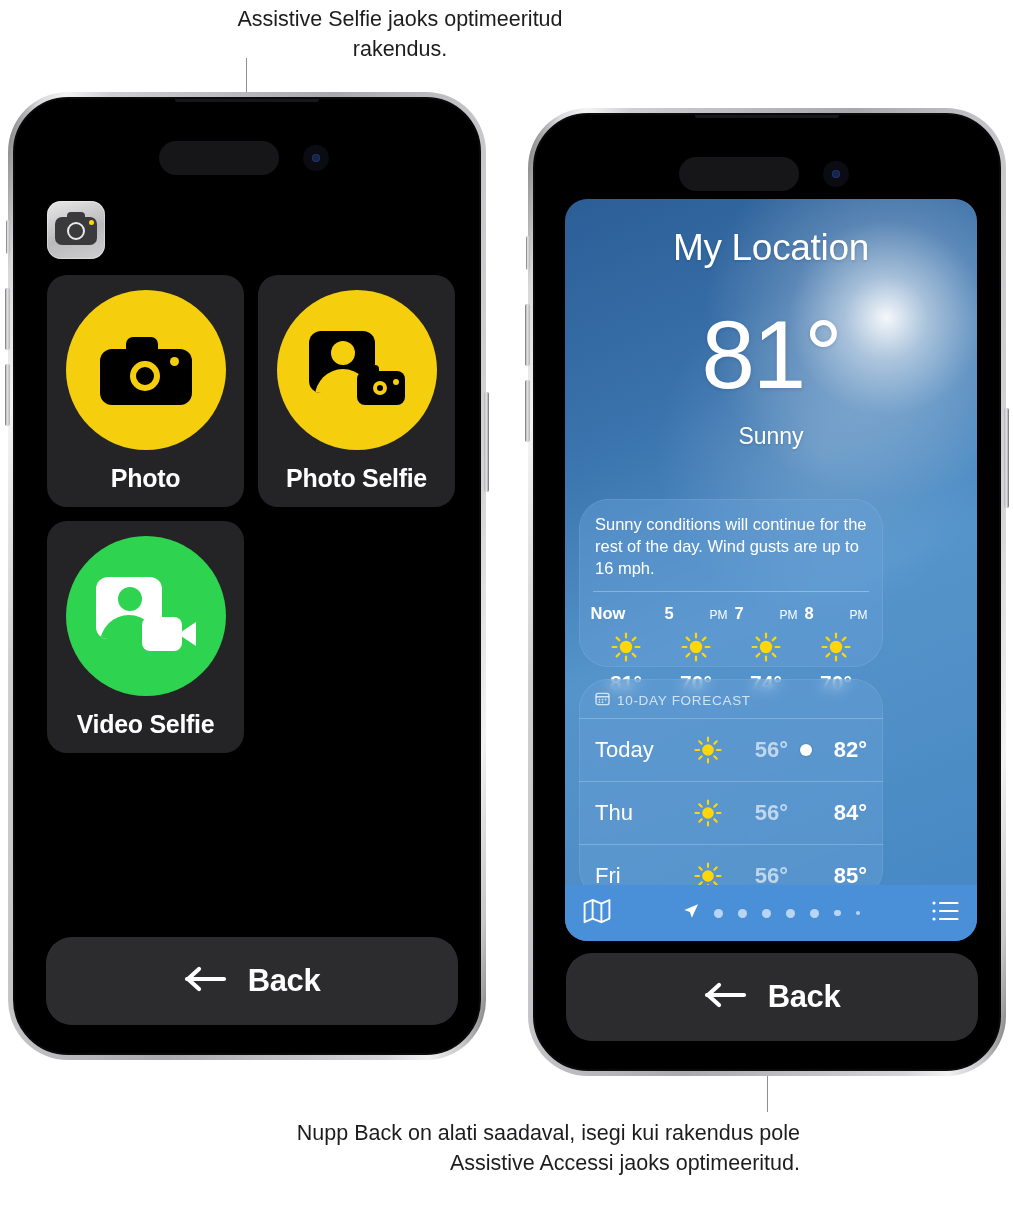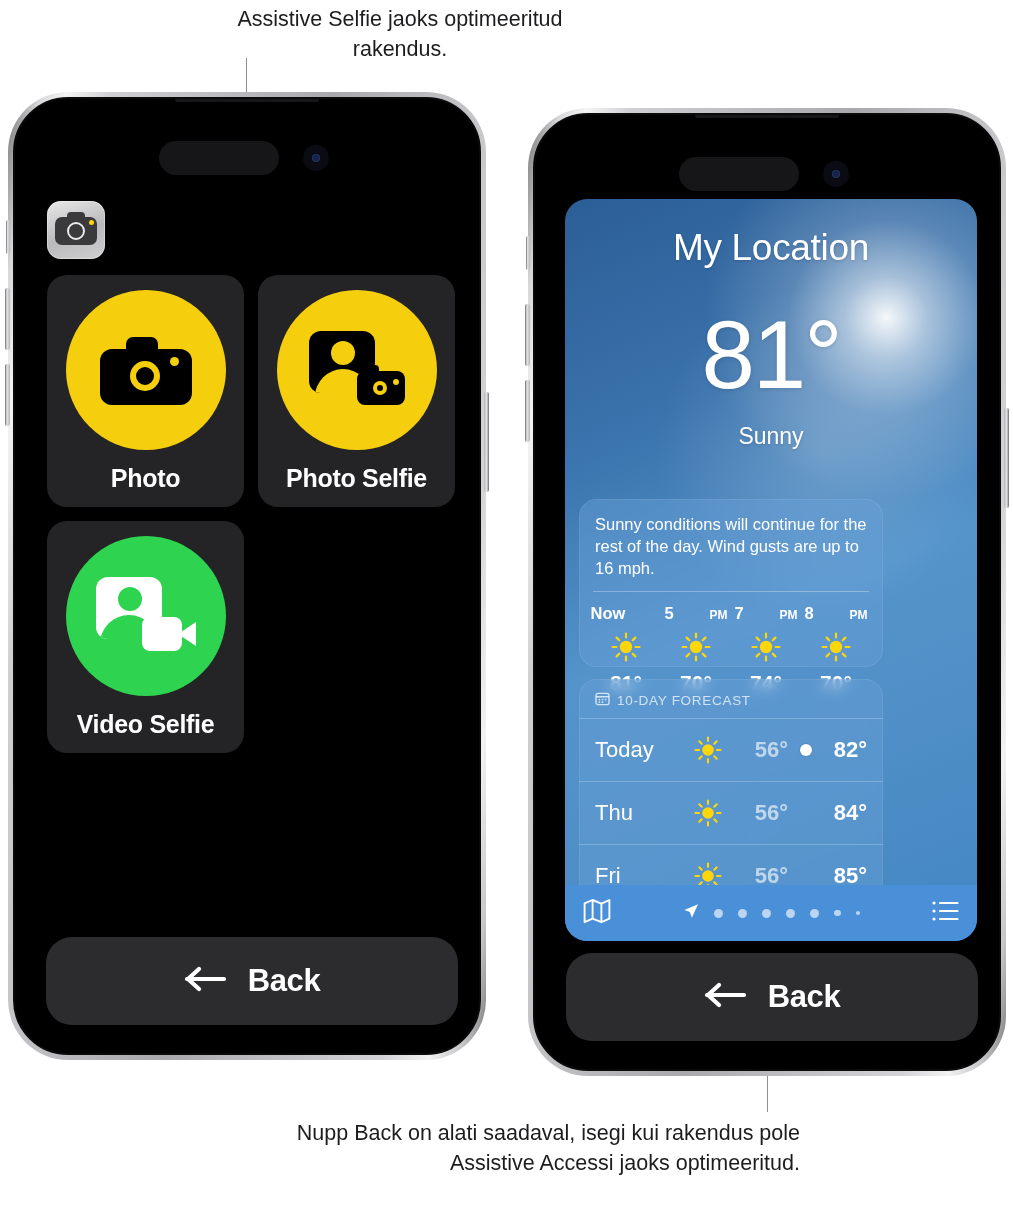--- a/index.html
+++ b/index.html
@@ -122,30 +122,30 @@
            font-size:19px;font-weight:bold;letter-spacing:1.6px;
            text-shadow:0 1px 3px rgba(0,0,0,.16);}
   .wx-temp{position:absolute;left:0;right:0;top:96px;text-align:center;color:#fff;
            font-size:96px;font-weight:200;letter-spacing:-2px;line-height:1.25;
            text-shadow:0 1px 4px rgba(0,0,0,.14);}
   .wx-cond{position:absolute;left:0;right:0;top:224px;text-align:center;color:#fff;
            font-size:23px;text-shadow:0 1px 3px rgba(0,0,0,.16);}
   .wx-hl{position:absolute;left:0;right:0;top:258px;text-align:center;color:#fff;
          font-size:23px;text-shadow:0 1px 3px rgba(0,0,0,.16);}
 
-  .card{position:absolute;left:14px;width:304px;border-radius:18px;
+  .card{position:absolute;left:14px;width:304px;border-radius:30px;
         background:rgba(105,160,215,.45);box-shadow:inset 0 0 0 .5px rgba(255,255,255,.16);
         backdrop-filter:blur(6px);}
   #hourly-card{top:300px;height:168px;}
   .hourly-summary{color:#fff;font-size:16.5px;line-height:22px;padding:14px 16px 12px;}
   .hr{height:1px;background:rgba(255,255,255,.3);margin:0 14px;}
   .hours{display:flex;justify-content:space-between;padding:12px 18px 0;}
   .hour{display:flex;flex-direction:column;align-items:center;gap:9px;width:58px;}
   .hour .h-lab{color:#fff;font-size:16.5px;font-weight:bold;}
-  .hour .h-lab small{font-size:12px;font-weight:bold;margin-left:36px;}
+  .hour .h-lab small{font-size:12px;font-weight:normal;margin-left:36px;}
   .hour .h-temp{color:#fff;font-size:21px;font-weight:bold;}
 
   #tenday-card{top:480px;height:220px;overflow:hidden;}
   .tenday-head{display:flex;align-items:center;gap:7px;padding:12px 16px 9px;
                color:rgba(255,255,255,.72);font-size:13.5px;font-weight:500;letter-spacing:.7px;}
   .day-row{display:flex;align-items:center;padding:0 16px;height:62px;
            border-top:1px solid rgba(255,255,255,.22);}
   .day-name{color:#fff;font-size:22px;width:92px;}
   .day-icon{width:54px;display:flex;justify-content:center;}
   .day-lo{color:rgba(255,255,255,.62);font-size:22px;font-weight:bold;width:58px;text-align:right;}

